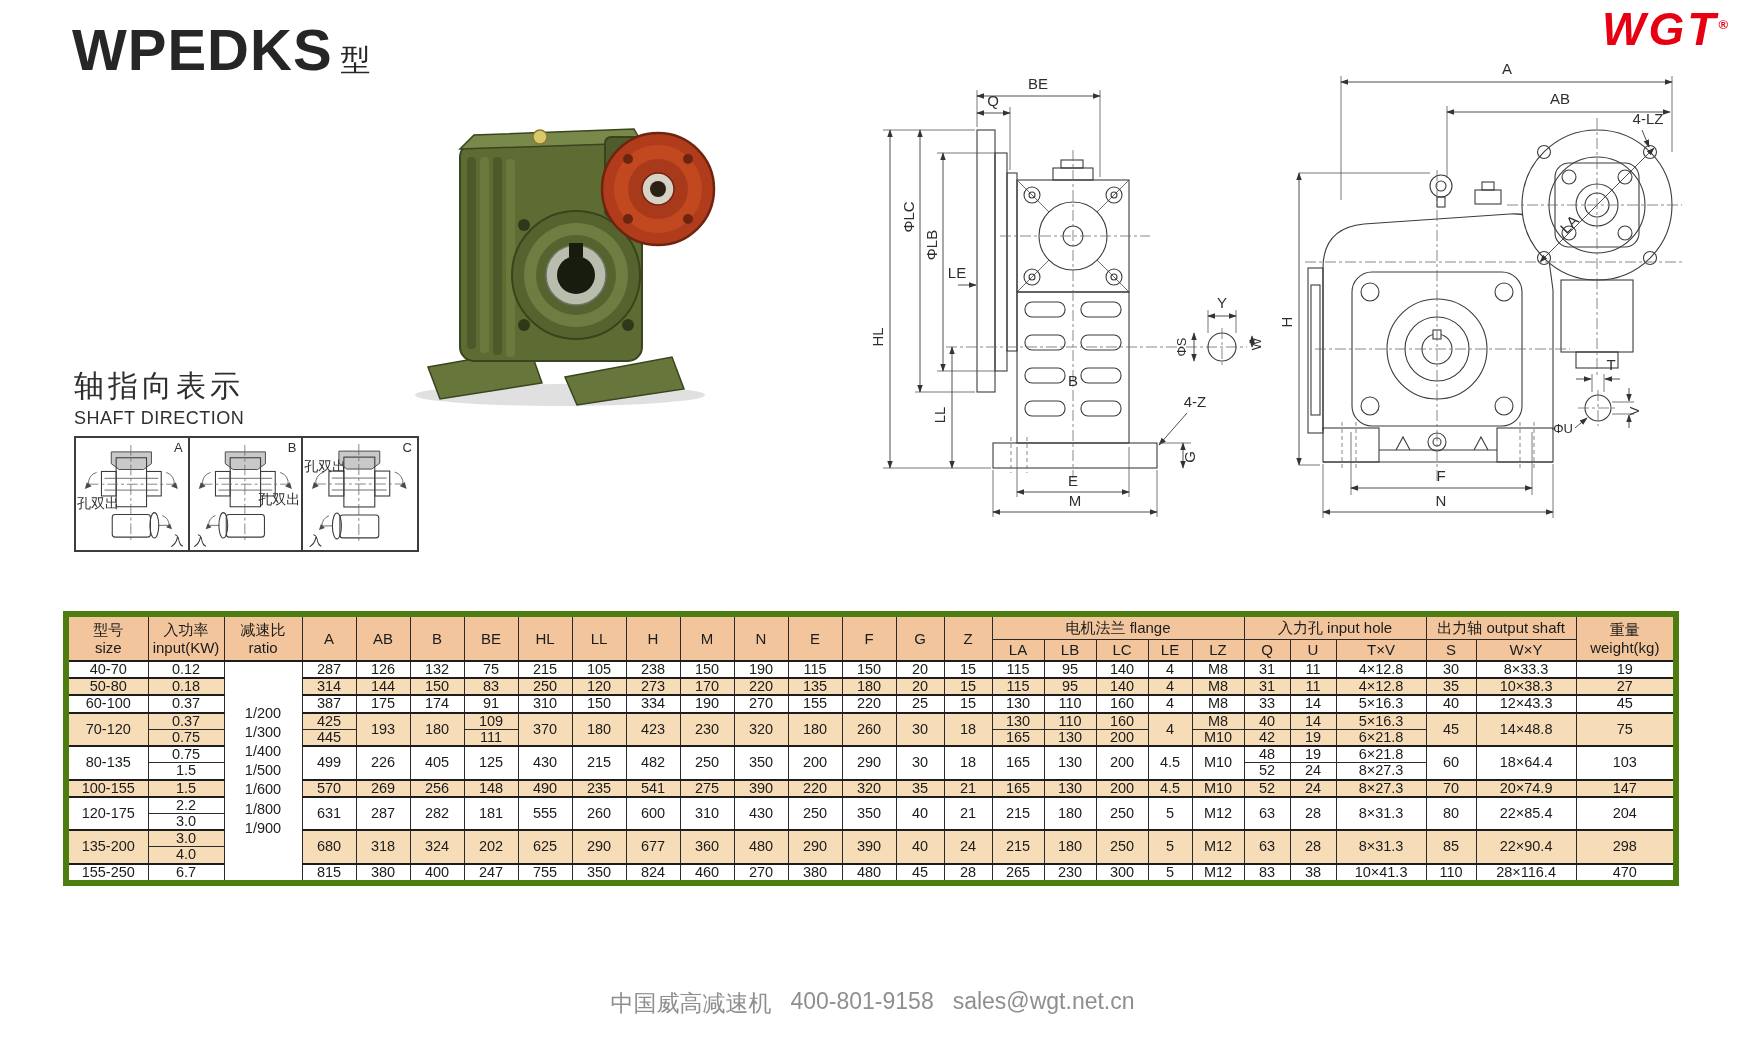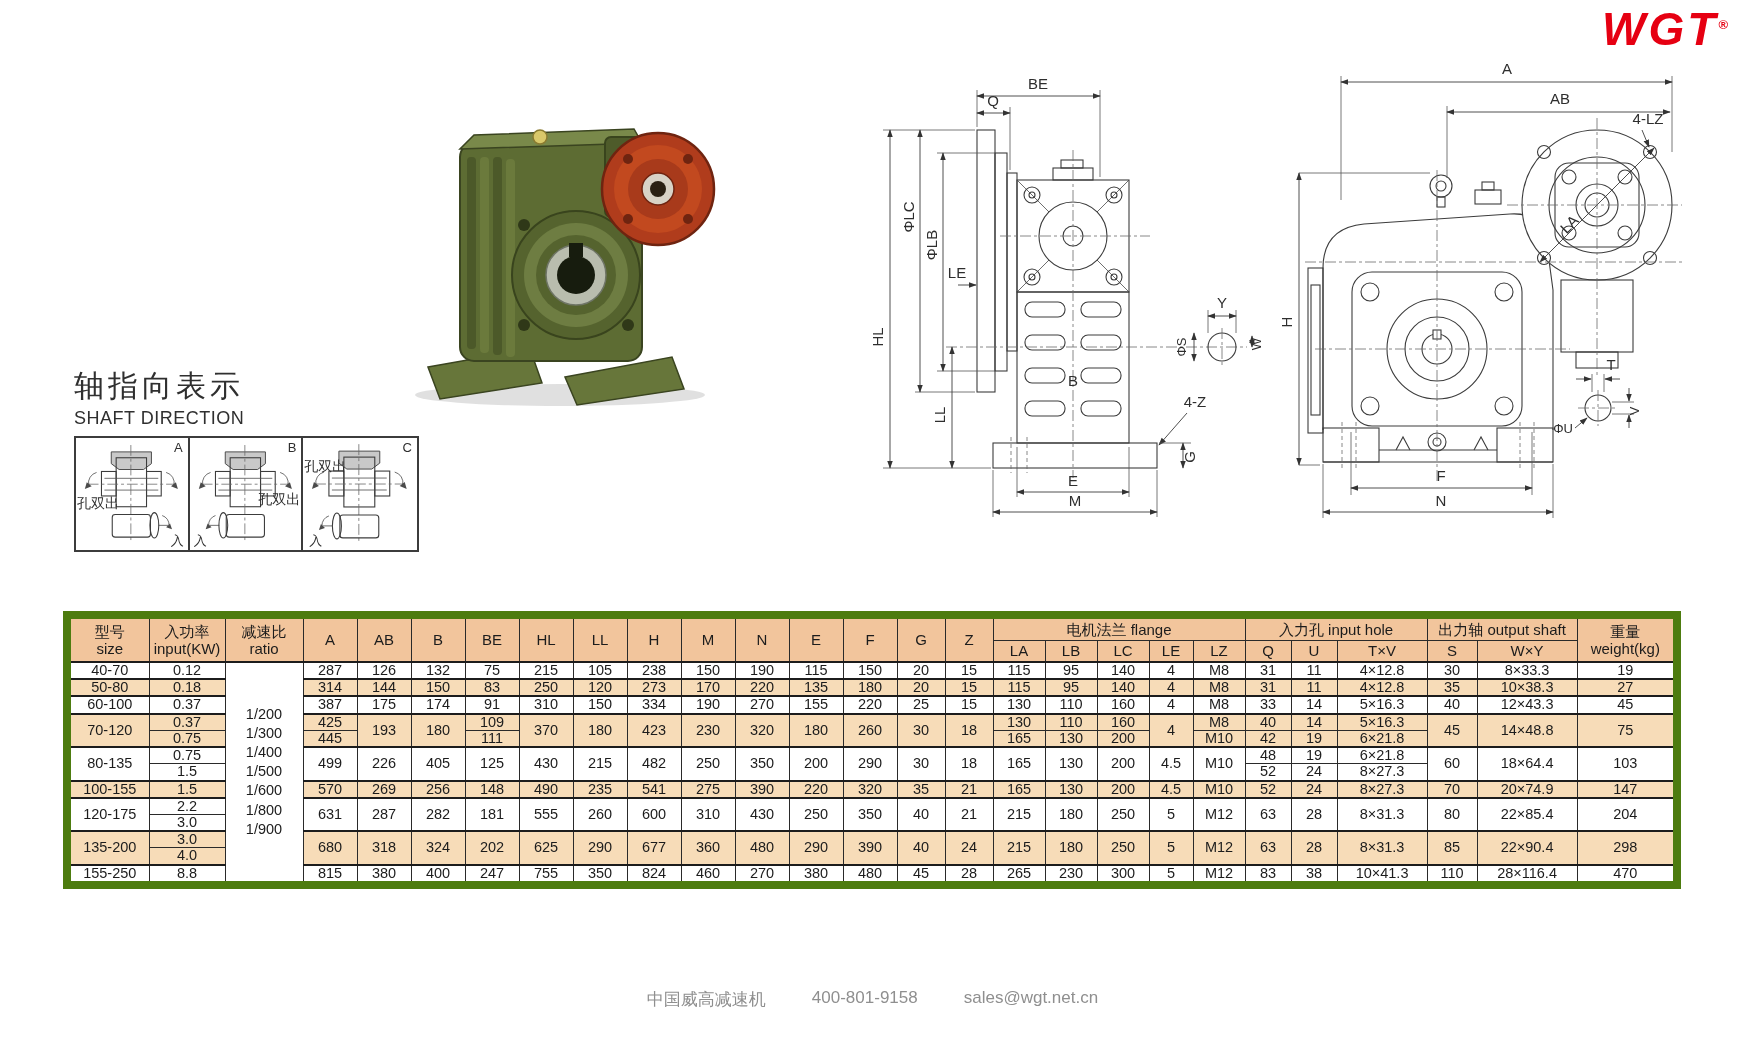--- a/index.html
+++ b/index.html
@@ -41,38 +41,41 @@
   .sd-in{position:absolute;font-size:13px;color:#2f2f2f}
   .sd-box:nth-child(1) .sd-hole{left:1px;top:57px}
   .sd-box:nth-child(1) .sd-in{right:4px;bottom:0}
   .sd-box:nth-child(2) .sd-hole{right:1px;top:53px}
   .sd-box:nth-child(2) .sd-in{left:4px;bottom:0}
   .sd-box:nth-child(3) .sd-hole{left:1px;top:20px}
   .sd-box:nth-child(3) .sd-in{left:6px;bottom:0}
 
   
   .tbl-wrap{position:absolute;left:63px;top:611px}
-  table.tbl{border-collapse:collapse;table-layout:fixed;width:1612px;border:8px solid #4d7c0f}
+  table.tbl{border-collapse:collapse;table-layout:fixed;width:1612px;border:6px solid #4d7c0f}
   .tbl th,.tbl td{border:1px solid #2a2a2a;text-align:center;vertical-align:middle;padding:0;white-space:pre-line;overflow:hidden;color:#1c1c1c}
   .tbl th{background:#f2c59c;font-weight:normal;font-size:15px;line-height:1.15;height:25px}
   .tbl thead tr:last-child th{height:22px}
   .tbl td{font-size:14.5px;line-height:1.05;height:16px;background:#fff}
   .tbl tr.shade td{background:#f7dcb8}
   .tbl td.ratio{background:#fff;line-height:1.32}
   .tbl tbody tr.group-start td{border-top:2px solid #1c1c1c}
   .tbl thead tr:last-child th,.tbl thead th[rowspan]{border-bottom:2px solid #1c1c1c}
 
   
-  .footer{position:absolute;left:0;top:988px;width:1745px;display:flex;justify-content:center;gap:46px;font-size:17px;color:#8f8f8f}
+  .footer{position:absolute;left:0;top:988px;width:1745px;display:flex;justify-content:center;gap:19px;font-size:23px;color:#8f8f8f}
 </style>
 </head>
 <body>
 
 <div class="page">
 
+  <div class="title-block">
+    <span class="title">WPEDKS</span><span class="title-suffix">型</span>
+  </div>
   <div class="logo"><span>WGT</span><sup>®</sup></div>
 
   <div class="photo">
     <svg viewBox="0 0 350 325" width="350" height="325">
       <ellipse cx="170" cy="310" rx="145" ry="11" fill="rgba(0,0,0,0.12)"></ellipse>
       <polygon points="38,282 140,264 152,298 50,314" fill="#67763a" stroke="#3a4420" stroke-width="1.5"></polygon>
       <polygon points="175,292 282,272 294,304 187,320" fill="#67763a" stroke="#3a4420" stroke-width="1.5"></polygon>
       <rect x="70" y="58" width="182" height="218" rx="14" fill="#5d6c33" stroke="#3a4420" stroke-width="2"></rect>
       <polygon points="70,64 252,58 244,44 84,50" fill="#79894a" stroke="#3a4420" stroke-width="1.5"></polygon>
       <rect x="77" y="72" width="9" height="192" rx="4" fill="#4c5929"></rect>
@@ -705,21 +708,21 @@
             <td rowspan="2">8×31.3</td>
             <td rowspan="2">85</td>
             <td rowspan="2">22×90.4</td>
             <td rowspan="2">298</td>
           </tr>
           <tr class="shade">
             <td>4.0</td>
           </tr>
           <tr class="group-start">
             <td>155-250</td>
-            <td>8.8</td>
+            <td>6.7</td>
             <td>815</td>
             <td>380</td>
             <td>400</td>
             <td>247</td>
             <td>755</td>
             <td>350</td>
             <td>824</td>
             <td>460</td>
             <td>270</td>
             <td>380</td>

